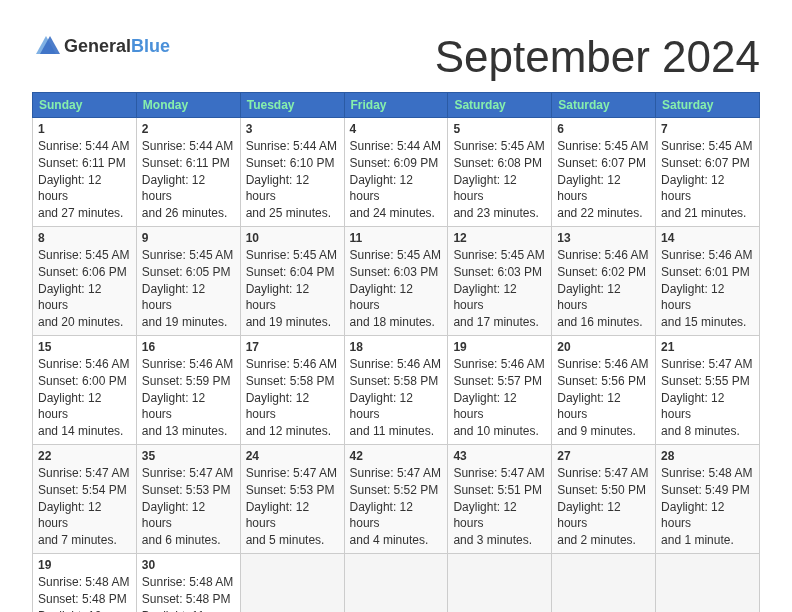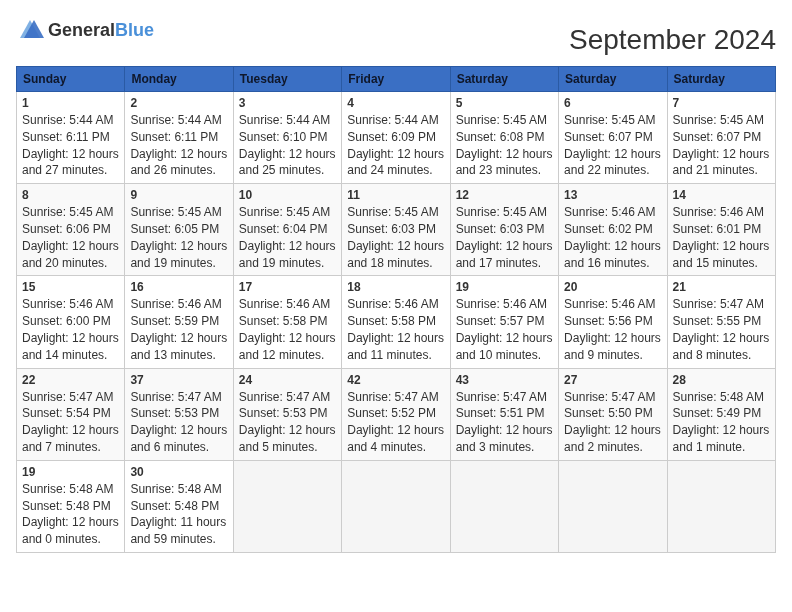--- a/index.html
+++ b/index.html
@@ -6,21 +6,21 @@
     body {
       font-family: Arial, sans-serif;
       background: #fff;
       width: 792px;
       height: 612px;
       overflow: hidden;
     }
     .page {
       width: 792px;
       height: 448px;
-      padding: 16px;
+      padding: 32px;
       display: flex;
       flex-direction: column;
     }
     .header {
       display: flex;
       justify-content: space-between;
       align-items: flex-start;
       margin-bottom: 10px;
     }
     .logo-area {
@@ -34,37 +34,36 @@
       gap: 4px;
     }
     .logo-icon {
       width: 28px;
       height: 28px;
     }
     .title-area {
       text-align: right;
     }
     .month-title {
-      font-size: 28px;
+      font-size: 44px;
       font-weight: normal;
       color: #333;
-      margin-top: 8px;
     }
     .location {
       font-size: 14px;
       color: #555;
     }
     .calendar {
       flex: 1;
       border-collapse: collapse;
       width: 100%;
     }
     .calendar th {
       background: #3a6fc4;
-      color: #0f172a;
+      color: #86efac;
       padding: 5px 6px;
       font-size: 12px;
       font-weight: bold;
       text-align: left;
       border: 1px solid #2a5aa4;
     }
     .calendar td {
       border: 1px solid #ccc;
       vertical-align: top;
       padding: 4px 5px;
@@ -325,21 +324,21 @@
           <td>
         <span class="day-num">22</span>
         <div class="day-info">
           Sunrise: 5:47 AM<br>
           Sunset: 5:54 PM<br>
           Daylight: 12 hours<br>
           and 7 minutes.
         </div>
       </td>
           <td>
-        <span class="day-num">37</span>
+        <span class="day-num">35</span>
         <div class="day-info">
           Sunrise: 5:47 AM<br>
           Sunset: 5:53 PM<br>
           Daylight: 12 hours<br>
           and 6 minutes.
         </div>
       </td>
           <td>
         <span class="day-num">24</span>
         <div class="day-info">

